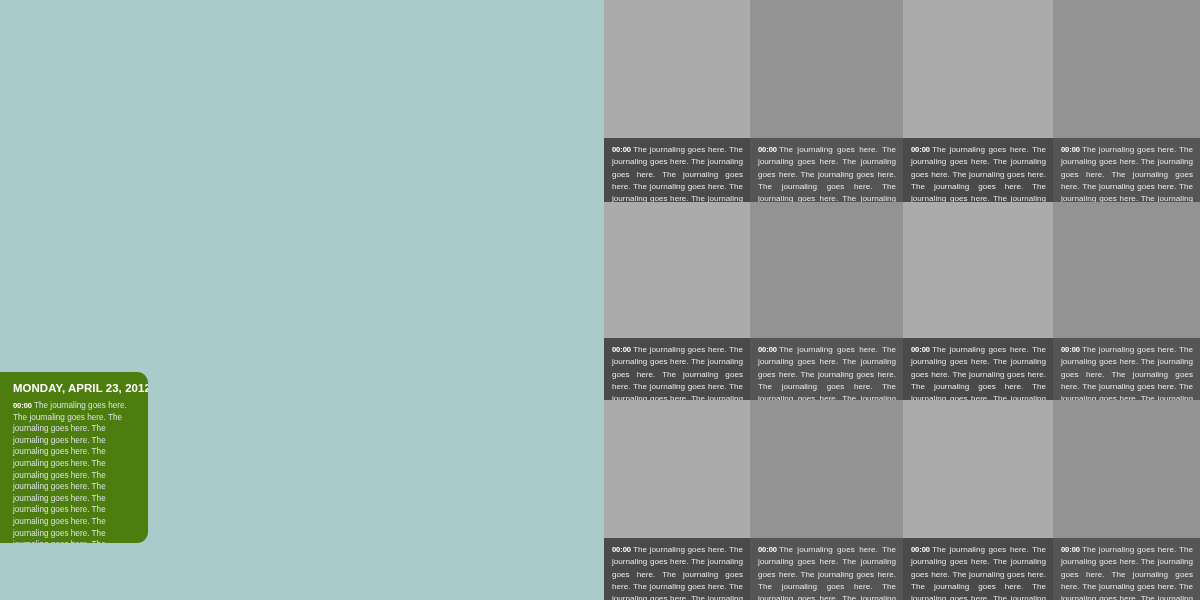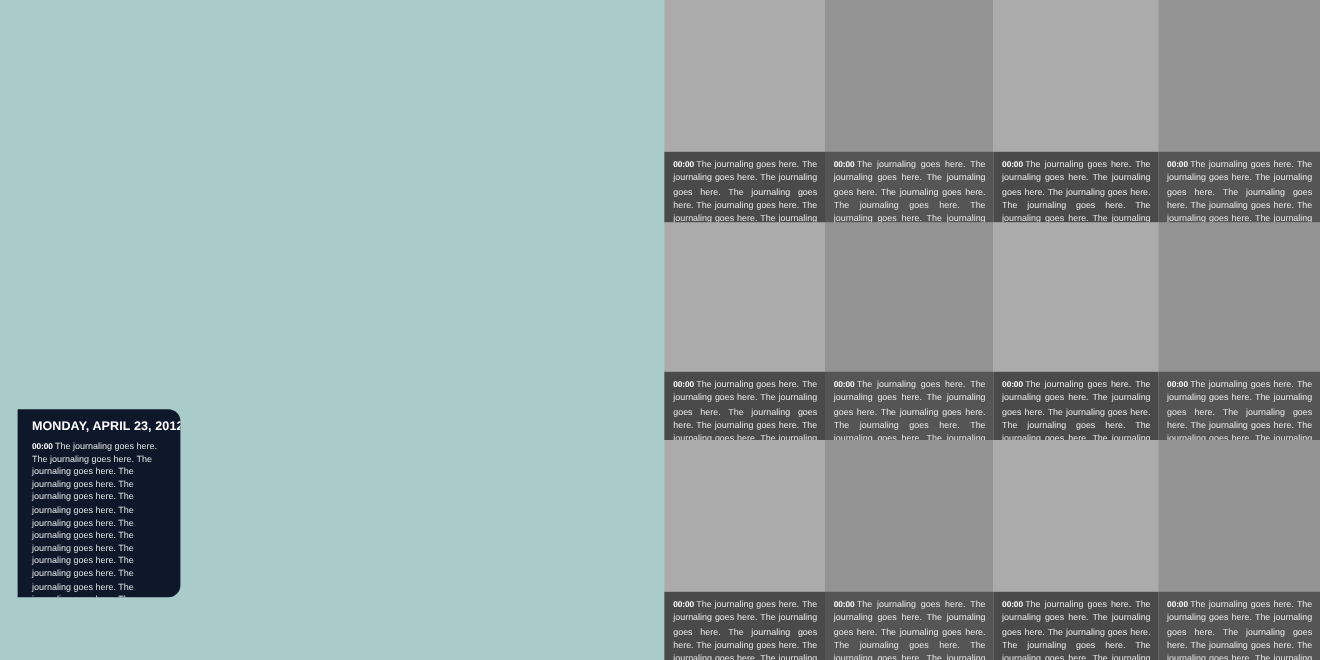--- a/index.html
+++ b/index.html
@@ -62,25 +62,25 @@
     font-size: 7.6px;
   }
 
   .entry-row-1 { top: 138px; height: 64px; }
   .entry-row-2 { top: 338px; height: 62px; }
   .entry-row-3 { top: 538px; height: 62px; }
 
   
   #feature-card {
     position: absolute;
-    left: 16px;
+    left: 0;
     top: 372px;
     width: 148px;
     height: 171px;
-    background: #0f172a;
+    background: #4d7c0f;
     border-top-right-radius: 11px;
     border-bottom-right-radius: 11px;
     box-sizing: border-box;
     padding: 10px 12px 8px 13px;
     overflow: hidden;
   }
   #feature-card-title {
     color: #ffffff;
     font-weight: bold;
     font-size: 11.4px;

